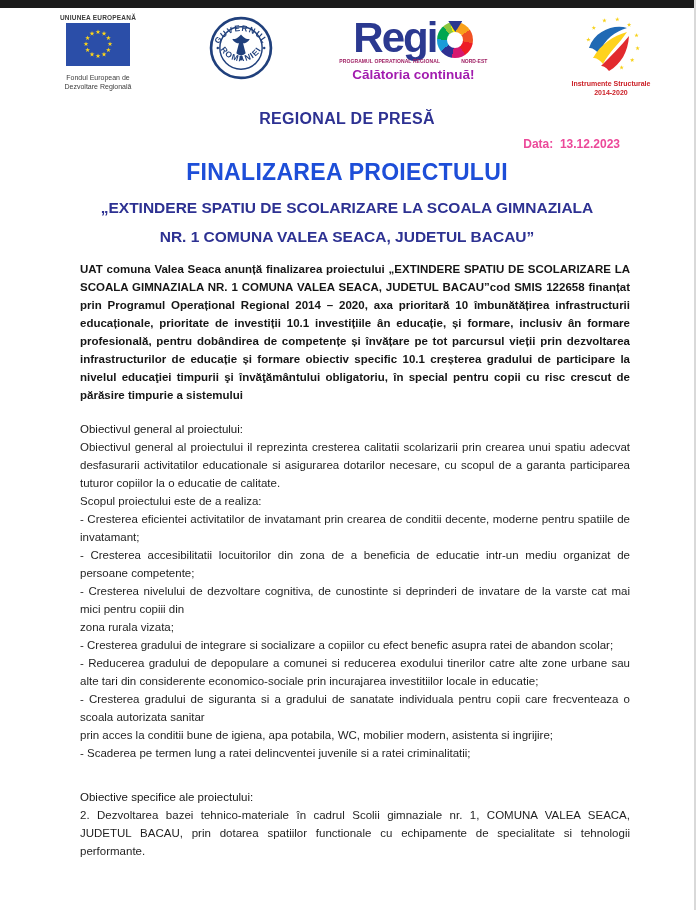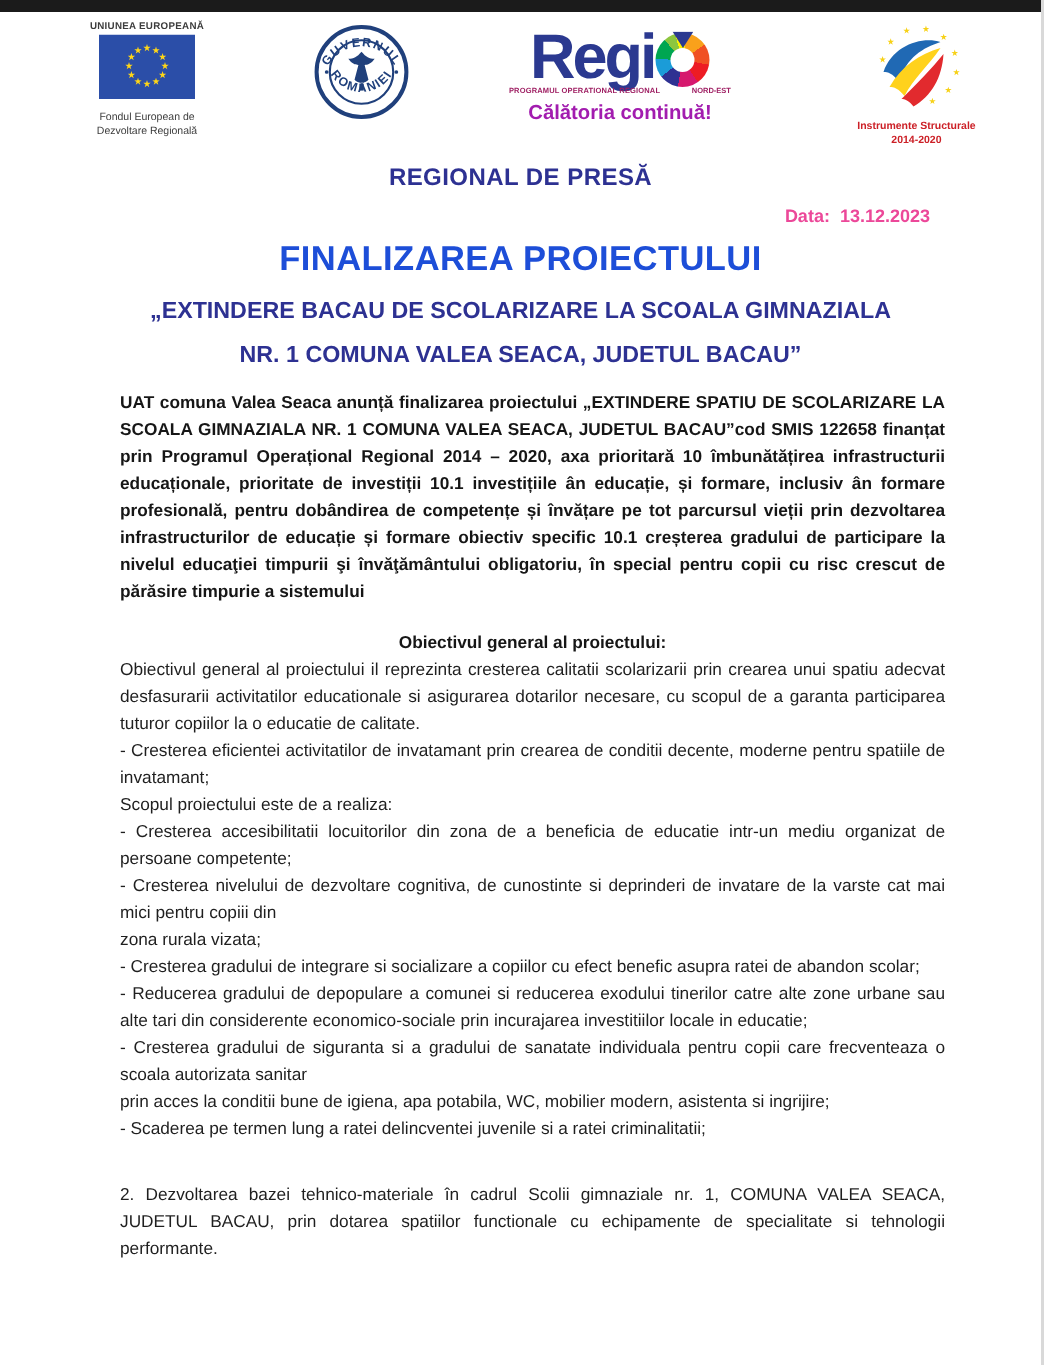--- a/index.html
+++ b/index.html
@@ -39,21 +39,21 @@
   .is-caption{font-size:7px;font-weight:700;color:#cc2027;line-height:9px;margin-top:1px;}
   
   .press-title{font-size:16px;font-weight:700;color:#2d3192;text-align:center;margin-top:10px;letter-spacing:.3px;}
   .date-line{font-size:12px;font-weight:700;color:#ec4899;text-align:right;padding-right:74px;margin-top:9px;}
   .main-title{font-size:23px;font-weight:700;color:#1d4ed8;text-align:center;margin-top:8px;letter-spacing:.3px;}
   .subtitle{font-size:15.5px;font-weight:700;color:#2d3192;text-align:center;line-height:29px;margin-top:7px;}
   
   .content{padding:0 64px 0 80px;}
   .body-par{font-size:11.5px;line-height:18px;text-align:justify;white-space:pre-line;}
   .intro{font-weight:700;margin-top:9px;color:#161616;}
-  .section-heading{font-size:11.5px;font-weight:700;line-height:18px;color:#161616;text-align:center;}
+  .section-heading{font-size:11.5px;font-weight:400;line-height:18px;color:#161616;}
   .sec-general{margin-top:16px;}
   .sec-specific{margin-top:26px;}
 </style>
 </head>
 <body>
 
 <div class="page">
   <div class="top-strip"></div>
 
   <div class="logos-row">
@@ -146,40 +146,41 @@
     </div>
   </div>
 
   <div class="press-title">REGIONAL DE PRESĂ</div>
   <div class="date-line">
     <span>Data:</span>&nbsp;
     <span>13.12.2023</span>
   </div>
   <div class="main-title">FINALIZAREA PROIECTULUI</div>
   <div class="subtitle">
-    <div>„EXTINDERE BACAU DE SCOLARIZARE LA SCOALA GIMNAZIALA</div>
+    <div>„EXTINDERE SPATIU DE SCOLARIZARE LA SCOALA GIMNAZIALA</div>
     <div>NR. 1 COMUNA VALEA SEACA, JUDETUL BACAU”</div>
   </div>
 
   <div class="content">
     <div class="body-par intro">UAT comuna Valea Seaca anunță finalizarea proiectului „EXTINDERE SPATIU DE SCOLARIZARE LA SCOALA GIMNAZIALA NR. 1 COMUNA VALEA SEACA, JUDETUL BACAU”cod SMIS 122658  finanțat prin Programul Operațional Regional 2014 – 2020, axa prioritară 10 îmbunătățirea infrastructurii educaționale, prioritate de investiții 10.1 investițiile ân educație, și formare, inclusiv ân formare profesională, pentru dobândirea de competențe și învățare pe tot parcursul vieții prin dezvoltarea infrastructurilor de educație și formare obiectiv specific 10.1 creșterea gradului de participare la nivelul educaţiei timpurii şi învăţământului obligatoriu, în special pentru copii cu risc crescut de părăsire timpurie a sistemului</div>
 
     <div class="sec-general">
       <div class="section-heading">Obiectivul general al proiectului:</div>
       <div class="body-par">Obiectivul general al proiectului il reprezinta cresterea calitatii scolarizarii prin crearea unui spatiu adecvat desfasurarii activitatilor educationale si asigurarea dotarilor necesare, cu scopul de a garanta participarea tuturor copiilor la o educatie de calitate.</div>
+      <div class="body-par">Scopul proiectului este de a realiza:</div>
       <div class="body-par">- Cresterea eficientei activitatilor de invatamant prin crearea de conditii decente, moderne pentru spatiile de invatamant;</div>
-      <div class="body-par">Scopul proiectului este de a realiza:</div>
       <div class="body-par">- Cresterea accesibilitatii locuitorilor din zona de a beneficia de educatie intr-un mediu organizat de persoane competente;</div>
       <div class="body-par">- Cresterea nivelului de dezvoltare cognitiva, de cunostinte si deprinderi de invatare de la varste cat mai mici pentru copiii din
 zona rurala vizata;</div>
       <div class="body-par">- Cresterea gradului de integrare si socializare a copiilor cu efect benefic asupra ratei de abandon scolar;</div>
       <div class="body-par">- Reducerea gradului de depopulare a comunei si reducerea exodului tinerilor catre alte zone urbane sau alte tari din considerente economico-sociale prin incurajarea investitiilor locale in educatie;</div>
       <div class="body-par">- Cresterea gradului de siguranta si a gradului de sanatate individuala pentru copii care frecventeaza o scoala autorizata sanitar
 prin acces la conditii bune de igiena, apa potabila, WC, mobilier modern, asistenta si ingrijire;</div>
       <div class="body-par">- Scaderea pe termen lung a ratei delincventei juvenile si a ratei criminalitatii;</div>
     </div>
 
     <div class="sec-specific">
+      <div class="section-heading">Obiective specifice ale proiectului:</div>
       <div class="body-par">2. Dezvoltarea bazei tehnico-materiale în cadrul Scolii gimnaziale nr. 1, COMUNA VALEA SEACA, JUDETUL BACAU, prin dotarea spatiilor functionale cu echipamente de specialitate si tehnologii performante.</div>
     </div>
   </div>
 
 </div>
 
 </body></html>

